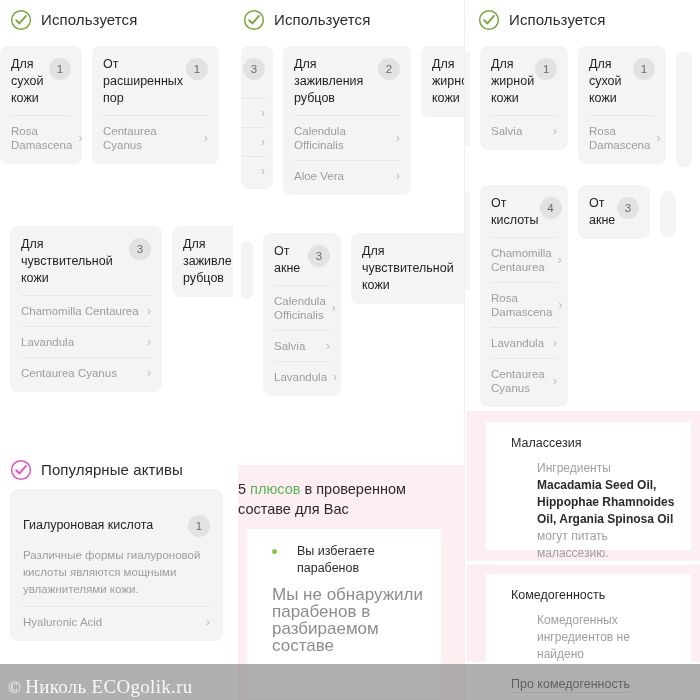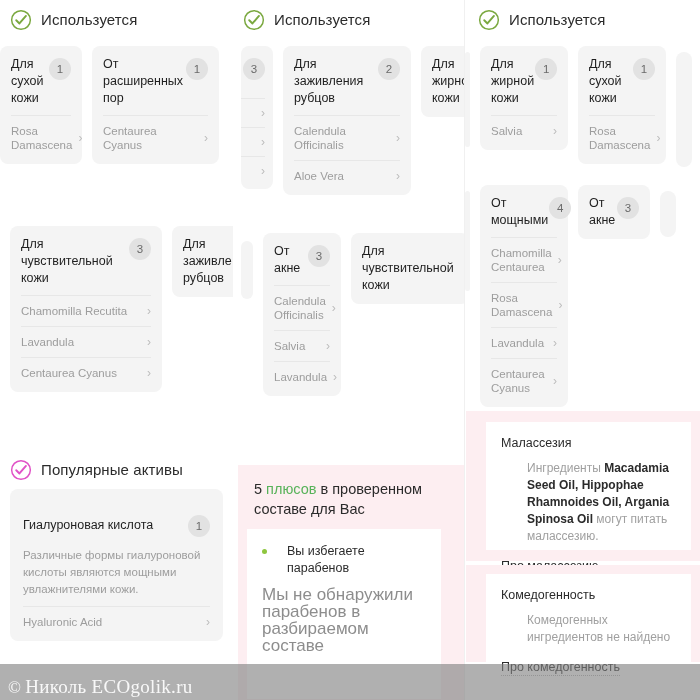--- a/index.html
+++ b/index.html
@@ -140,27 +140,27 @@
 
   
   .pink-block {
     background: #fdeef1;
     box-sizing: border-box;
   }
   .pink-head {
     font-size: 14.5px;
     line-height: 20px;
     color: #2b2b2b;
-    padding: 14px 14px 10px 16px;
+    padding: 14px 14px 10px 0;
   }
   .pink-head .accent { color: #57b259; }
   .white-card {
     background: #ffffff;
     box-sizing: border-box;
-    padding: 14px 15px 16px 15px;
+    padding: 14px 15px 16px 25px;
   }
   .bullet-row {
     display: flex;
     align-items: flex-start;
     gap: 20px;
     font-size: 12.5px;
     line-height: 17px;
     color: #2b2b2b;
   }
   .bullet-dot {
@@ -302,21 +302,21 @@
       <div class="card-head">
         <div class="card-title">
           <div>Для</div>
           <div>чувствительной</div>
           <div>кожи</div>
         </div>
         <div class="badge">3</div>
       </div>
       <div class="ing-list">
         <div class="ing">
-          <span>Chamomilla Recutita</span>
+          <span>Chamomilla Centaurea</span>
           <span class="chev">›</span>
         </div>
         <div class="ing">
           <span>Lavandula</span>
           <span class="chev">›</span>
         </div>
         <div class="ing">
           <span>Centaurea Cyanus</span>
           <span class="chev">›</span>
         </div>
@@ -531,21 +531,21 @@
     <div class="stub" style="width:16px; height:115px; margin-top:6px;"></div>
   </div>
 
   <div class="strip" style="margin-top:18px; padding-left:0px;">
     <div class="stub" style="width:5px; height:100px; margin-top:6px;"></div>
 
     <div class="card" style="width:88px;">
       <div class="card-head">
         <div class="card-title">
           <div>От</div>
-          <div>мощными</div>
+          <div>кислоты</div>
         </div>
         <div class="badge">4</div>
       </div>
       <div class="ing-list">
         <div class="ing">
           <span>
             <span style="display:block">Chamomilla</span>
             <span style="display:block">Centaurea</span>
           </span>
           <span class="chev">›</span>

